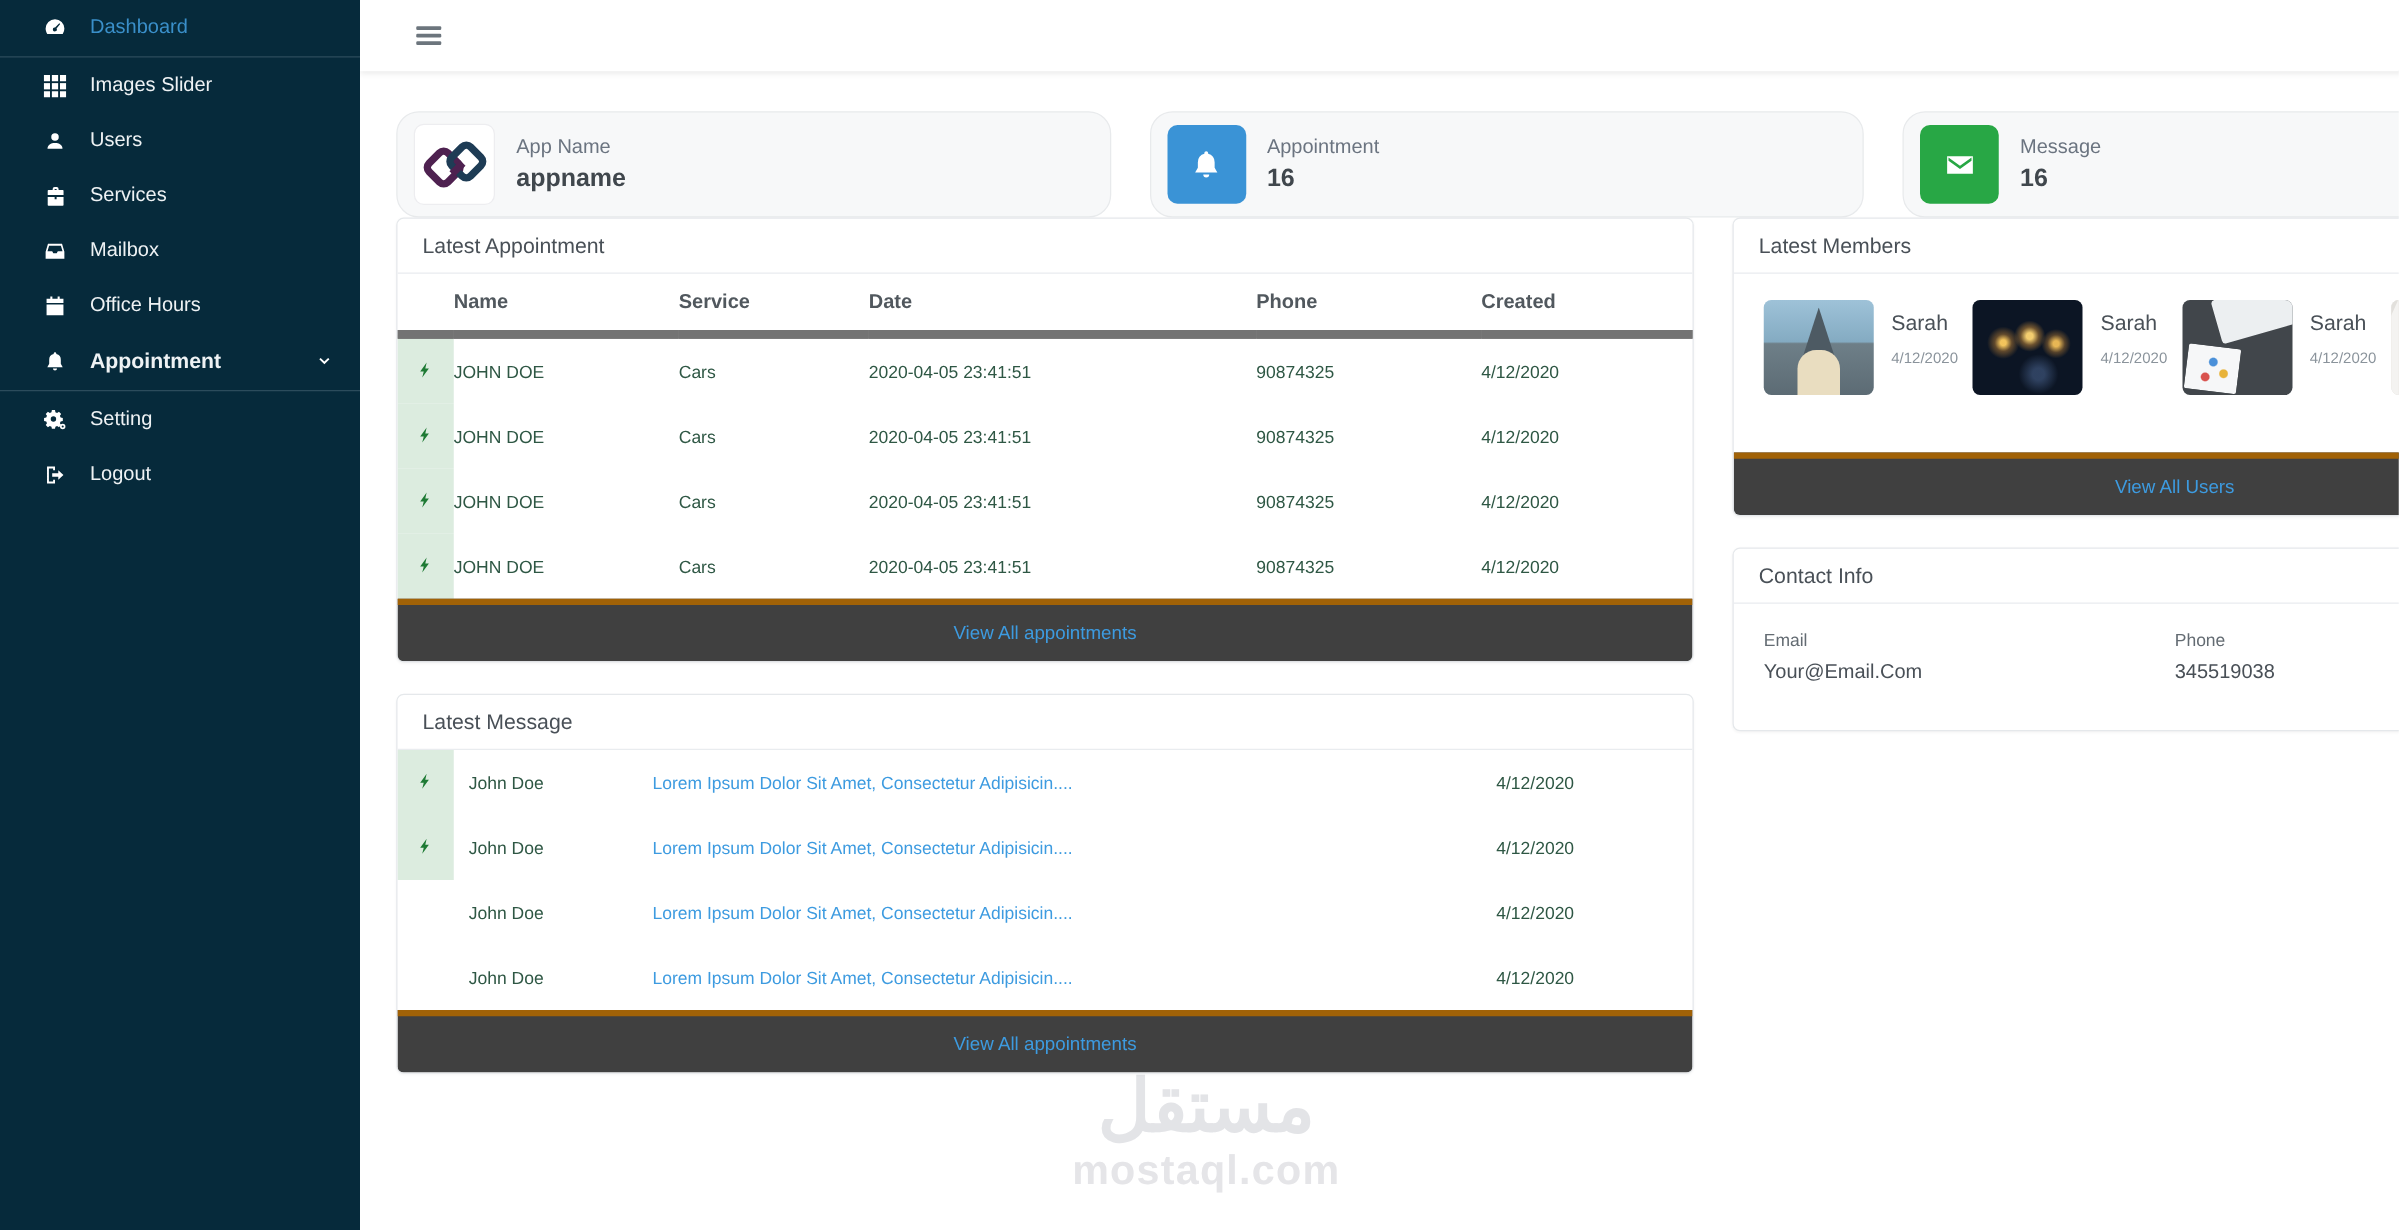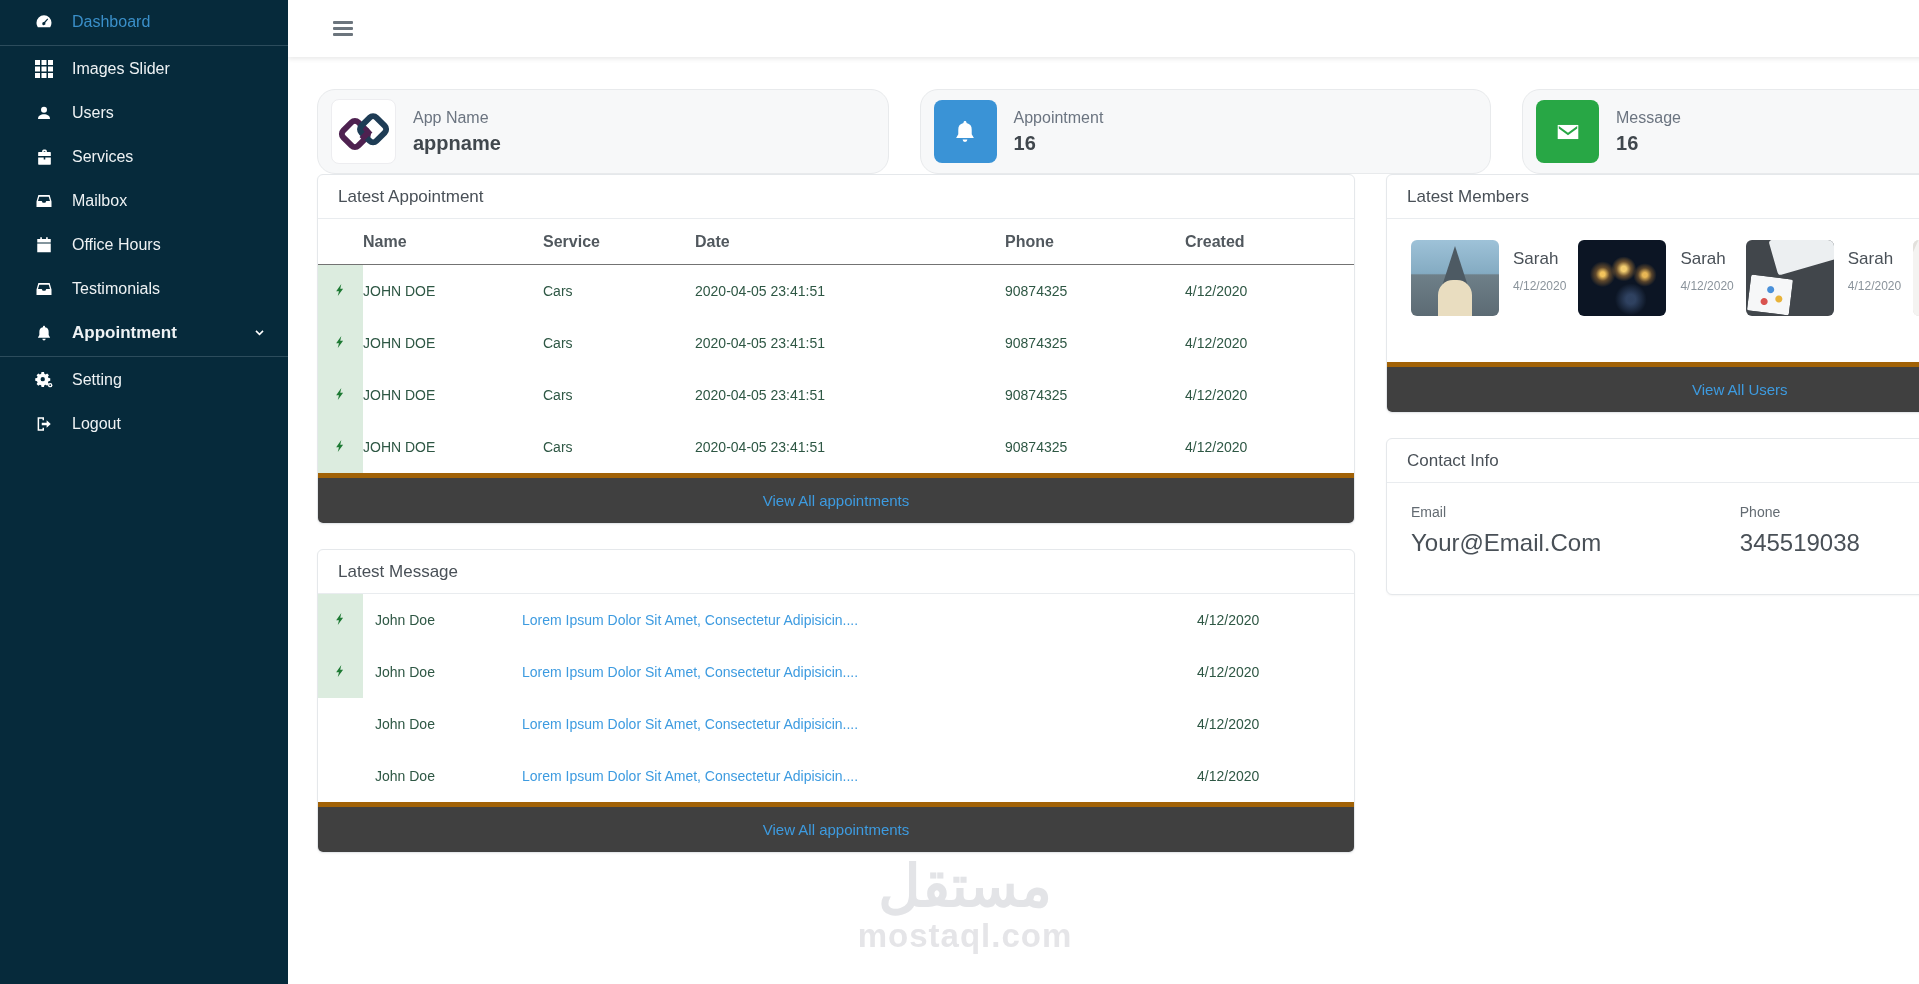--- a/index.html
+++ b/index.html
@@ -50,21 +50,21 @@
   .panel{background:#fff;border:1px solid #e5e8eb;border-radius:6px;
          box-shadow:0 1px 2px rgba(0,0,0,.04);overflow:hidden}
   .panel-header{height:44px;box-sizing:border-box;display:flex;align-items:center;
                 padding:0 20px;font-size:17px;color:#495057;border-bottom:1px solid #e9ecef}
   .panel-footer{background:#404040;border-top:5px solid #a16207;text-align:center;
                 padding:14px 0;font-size:15px}
   .link{color:#3d9be0;cursor:pointer;text-decoration:none}
 
   table.data{width:100%;border-collapse:collapse;table-layout:fixed}
   table.data th{font-size:16px;color:#51585e;font-weight:bold;text-align:left;
-                height:45px;padding:0;border-bottom:1px solid #737373}
+                height:45px;padding:0;border-bottom:7px solid #737373}
   table.data td{height:52px;padding:0;font-size:14px;color:#2e5744;vertical-align:middle}
   td.stripe{background:#dcecdf;text-align:center}
   .msg-link{color:#3d9be0;font-size:14px}
   .mt2{margin-top:25px}
 
   
   .members-grid{display:grid;grid-template-columns:1fr 1fr 1fr 1fr;gap:14px 12px;padding:21px 24px 46px}
   .member{display:flex;gap:14px}
   .member-thumb{width:88px;height:76px;border-radius:6px;flex-shrink:0;position:relative;overflow:hidden}
   .member-name{font-size:17px;color:#495057;margin-top:9px}
@@ -94,21 +94,21 @@
   .ph-food{background:#dcdad6}
   .ph-food::before{content:"";position:absolute;left:-16px;bottom:-12px;width:52px;height:88px;
      background:#f4f3f1;transform:rotate(24deg);border-radius:6px;box-shadow:inset 0 0 0 4px #e2e0dc}
   .ph-food::after{content:"";position:absolute;right:12px;top:10px;width:48px;height:48px;border-radius:50%;
      background:radial-gradient(circle,#e9d9a8 0 38%,#f7f6f3 40% 100%);box-shadow:0 0 0 2px #eceae6}
 
   
   .contact-body{display:flex;padding:21px 24px 37px}
   .contact-col{width:50%}
   .c-label{font-size:14px;color:#636b72}
-  .c-value{font-size:24px;color:#495057;margin-top:9px}
+  .c-value{font-size:16px;color:#495057;margin-top:9px}
 
   
   .watermark{position:absolute;left:843px;top:856px;width:244px;text-align:center;
              color:#e3e4e7;z-index:0;pointer-events:none;user-select:none}
   .watermark .ar{font-size:58px;font-weight:bold;line-height:1.05}
   .watermark .en{font-size:33px;font-weight:bold;letter-spacing:1px;color:#e5e5e8;margin-top:0px}
 </style>
 </head>
 <body>
 
@@ -167,28 +167,20 @@
         </span>
         <span class="nav-label">Mailbox</span>
       </div>
       <div class="nav-item">
         <span class="nav-icon">
           <svg width="18" height="18" viewBox="0 0 24 24">
             <path fill="#fff" d="M7 1.5h2.2V4h5.6V1.5H17V4h4v4.5H3V4h4V1.5zM3 10h18v11.5H3V10zm4 2.6h2.4V15H7v-2.4zm4.2 0h2.4V15h-2.4v-2.4zm4.2 0h2.4V15h-2.4v-2.4zM7 16.6h2.4V19H7v-2.4zm4.2 0h2.4V19h-2.4v-2.4z"></path>
           </svg>
         </span>
         <span class="nav-label">Office Hours</span>
-      </div>
-      <div class="nav-item">
-        <span class="nav-icon">
-          <svg width="20" height="18" viewBox="0 0 24 24">
-            <path fill="#fff" d="M4.5 4h15L22 12.5V20H2v-7.5L4.5 4zm1.2 2.2L4 12h5l1.2 2.2h3.6L15 12h5l-1.7-5.8H5.7z"></path>
-          </svg>
-        </span>
-        <span class="nav-label">Testimonials</span>
       </div>
       <div class="nav-item bold">
         <span class="nav-icon">
           <svg width="18" height="19" viewBox="0 0 24 24">
             <path fill="#fff" d="M12 1.8c.8 0 1.4.6 1.4 1.4v.5A6.2 6.2 0 0 1 18.2 10v4l2 3.6H3.8l2-3.6v-4a6.2 6.2 0 0 1 4.8-6.3v-.5c0-.8.6-1.4 1.4-1.4zM9.8 19h4.4a2.2 2.2 0 0 1-4.4 0z"></path>
           </svg>
         </span>
         <span class="nav-label">Appointment</span>
         <span class="chev">
           <svg width="13" height="13" viewBox="0 0 24 24">

